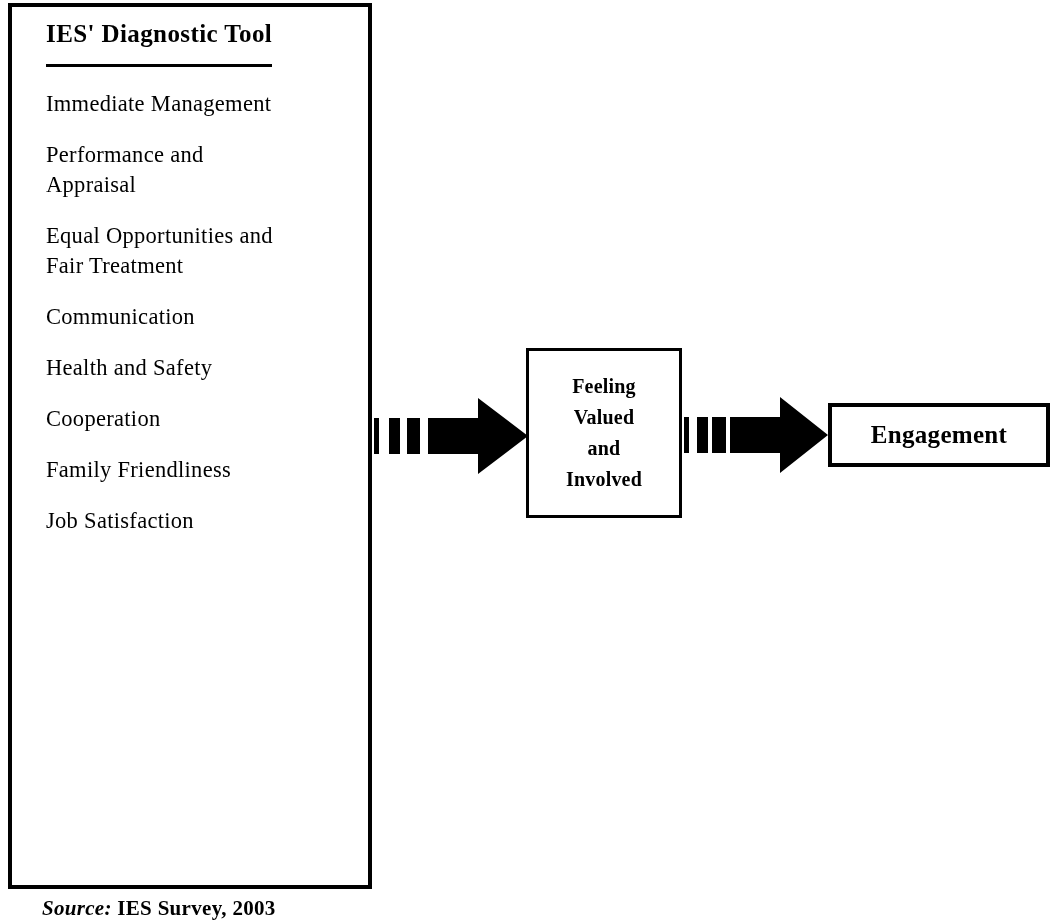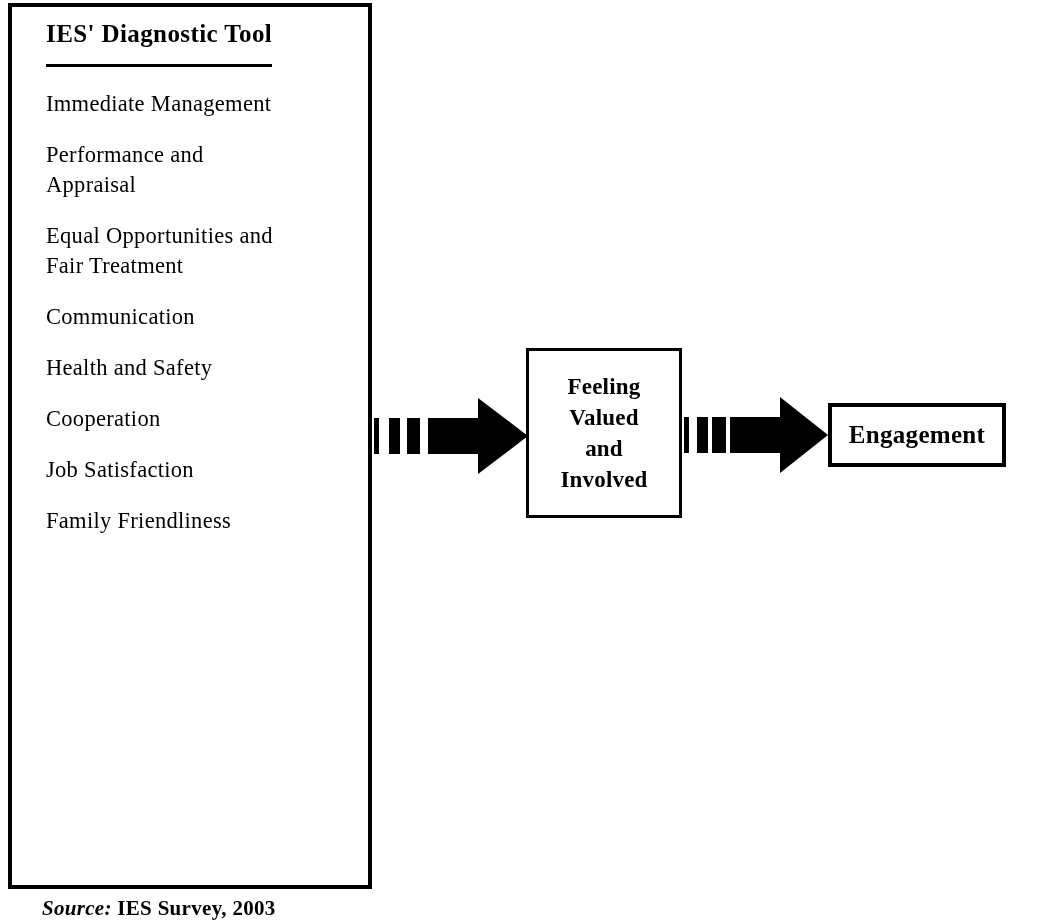--- a/index.html
+++ b/index.html
@@ -77,34 +77,34 @@
     width: 156px;
     height: 170px;
     box-sizing: border-box;
     border: 3px solid #000000;
     background: #ffffff;
     display: flex;
     align-items: center;
     justify-content: center;
   }
   #feeling-box-label {
-    font-size: 23px;
+    font-size: 20px;
     font-weight: bold;
     line-height: 31px;
     text-align: center;
     white-space: pre-line;
     letter-spacing: 0.2px;
   }
 
   
   #engagement-box {
     position: absolute;
     left: 828px;
     top: 403px;
-    width: 178px;
+    width: 222px;
     height: 64px;
     box-sizing: border-box;
     border: 4px solid #000000;
     background: #ffffff;
     display: flex;
     align-items: center;
     justify-content: center;
   }
   #engagement-box-label {
     font-size: 25px;
@@ -130,22 +130,22 @@
 
   <div id="panel-list">
     <div class="panel-item">Immediate Management</div>
     <div class="panel-item">Performance and
 Appraisal</div>
     <div class="panel-item">Equal Opportunities and
 Fair Treatment</div>
     <div class="panel-item">Communication</div>
     <div class="panel-item">Health and Safety</div>
     <div class="panel-item">Cooperation</div>
+    <div class="panel-item">Family Friendliness</div>
     <div class="panel-item">Job Satisfaction</div>
-    <div class="panel-item">Family Friendliness</div>
   </div>
 
 </div>
 
 <div class="block-arrow" id="arrow-left">
   <svg width="156" height="76" viewBox="0 0 156 76" xmlns="http://www.w3.org/2000/svg">
     <rect x="0" y="20" width="5" height="36" fill="#000000"></rect>
     <rect x="15" y="20" width="11" height="36" fill="#000000"></rect>
     <rect x="33" y="20" width="13" height="36" fill="#000000"></rect>
     <path d="M 54 20 L 104 20 L 104 0 L 154 38 L 104 76 L 104 56 L 54 56 Z" fill="#000000"></path>

